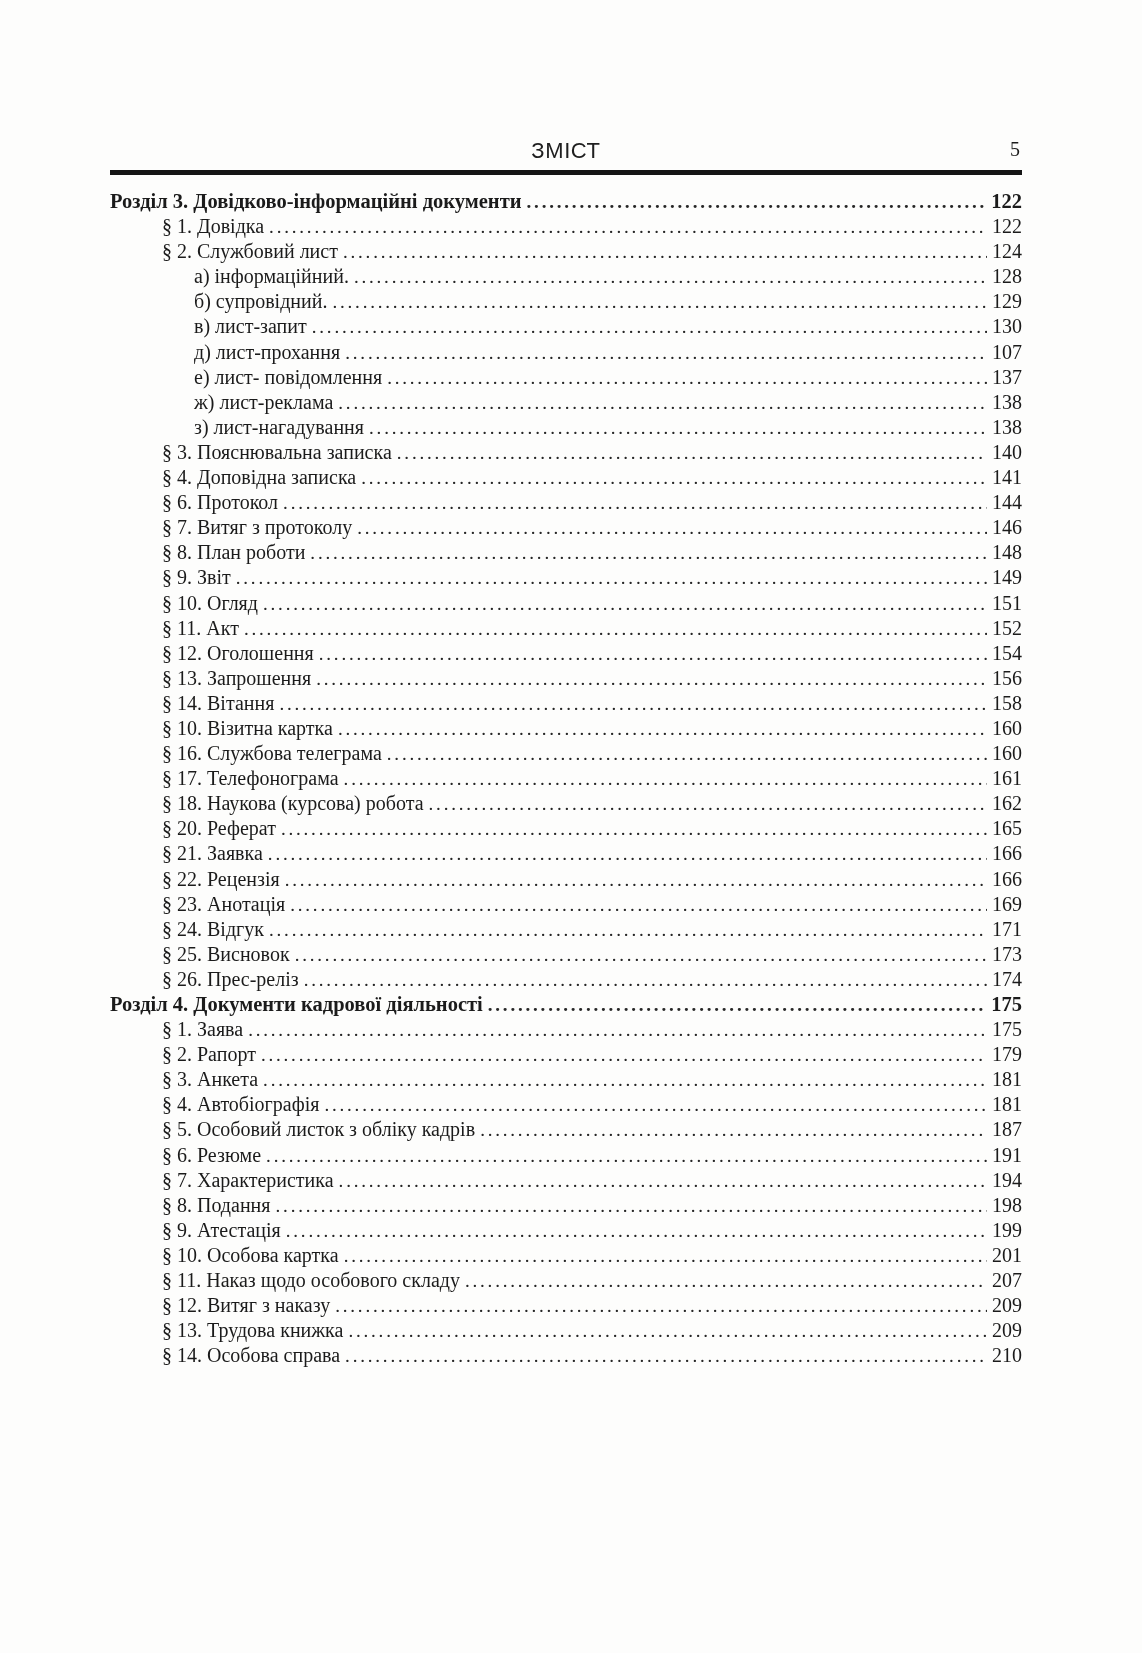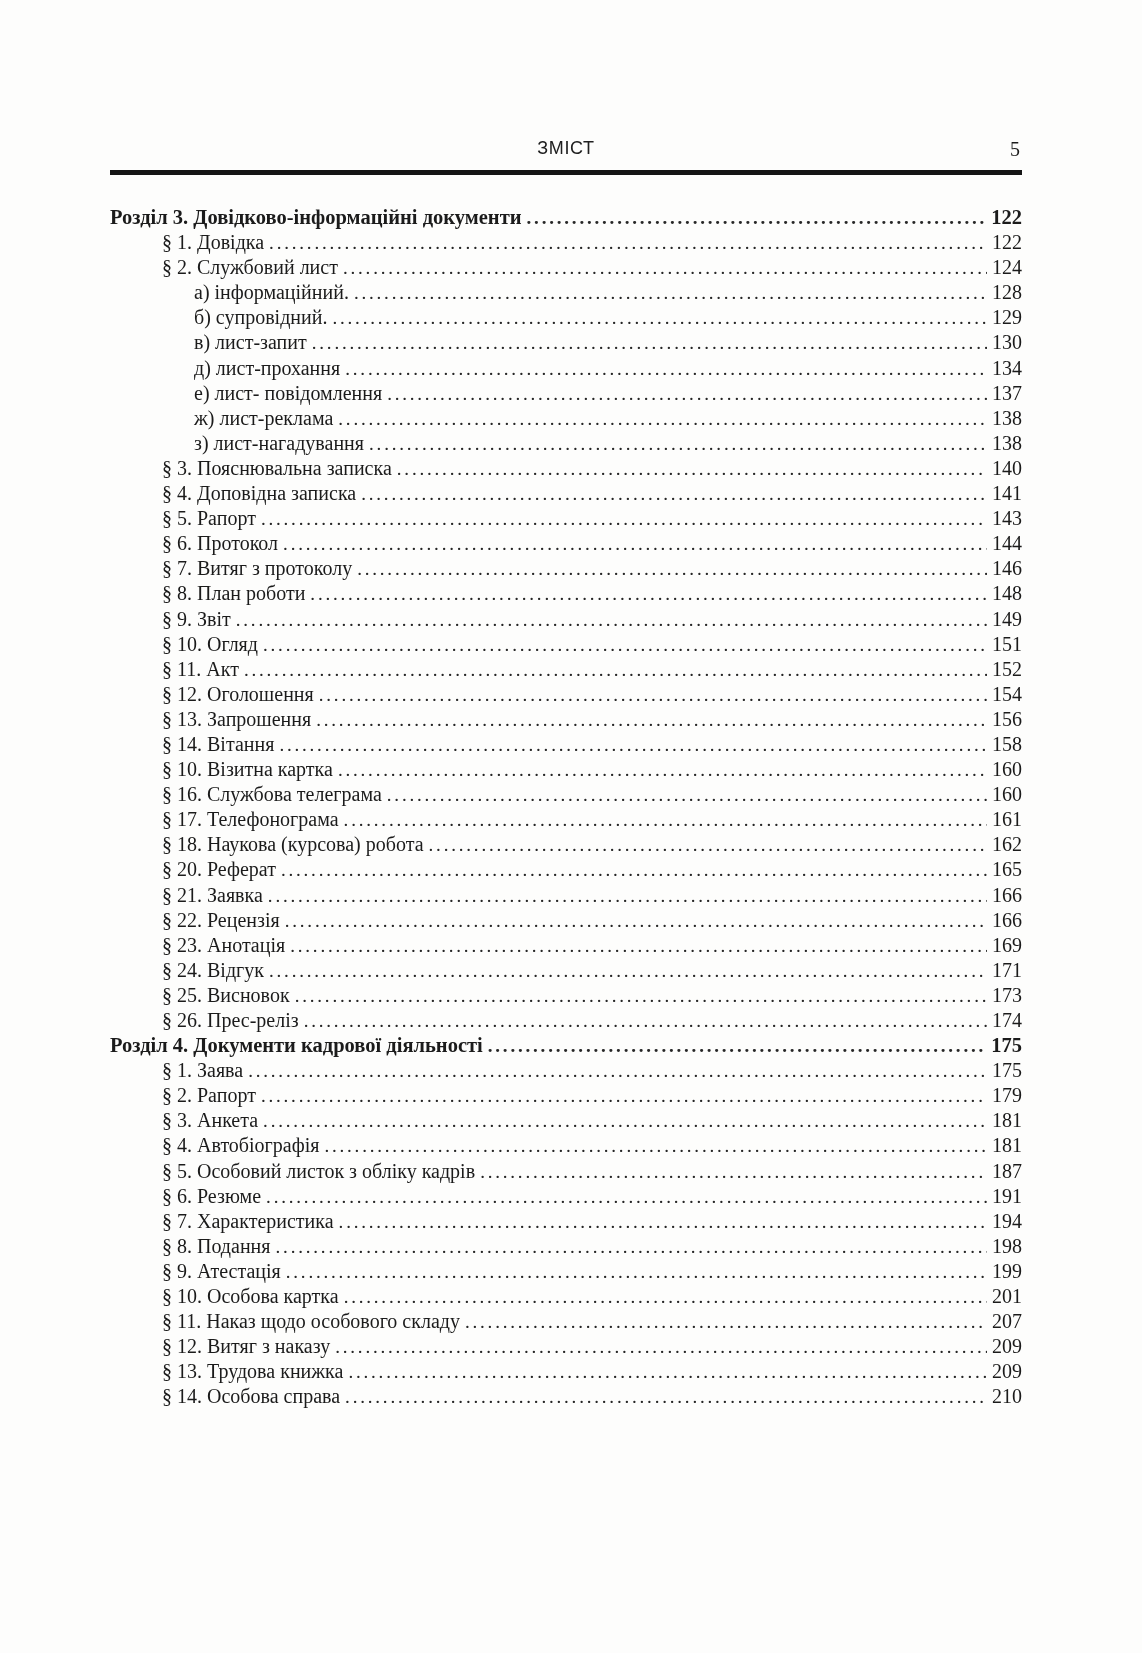--- a/index.html
+++ b/index.html
@@ -14,37 +14,37 @@
     padding: 138px 120px 0 110px;
     overflow: hidden;
   }
   .running-head {
     position: relative;
     height: 26px;
     text-align: center;
   }
   .head-title {
     font-family: "Liberation Sans", "DejaVu Sans", sans-serif;
-    font-size: 18px;
+    font-size: 22px;
     letter-spacing: 0.6px;
     color: #202020;
   }
   .head-page {
     position: absolute;
     right: 2px;
     top: 0;
     font-size: 20px;
     color: #1b1b1b;
   }
   .rule {
     height: 5px;
     background: #151515;
     margin-top: 6px;
   }
-  .toc { margin-top: 30px; }
+  .toc { margin-top: 14px; }
   .toc-row {
     display: flex;
     align-items: baseline;
     font-size: 20px;
     line-height: 25.1px;
   }
   .toc-row.level-chapter {
     font-weight: bold;
     font-size: 20.5px;
   }
@@ -109,21 +109,21 @@
     <span class="toc-page">129</span>
   </div>
       <div class="toc-row level-sub">
     <span class="toc-label">в) лист-запит</span>
     <span class="toc-dots"></span>
     <span class="toc-page">130</span>
   </div>
       <div class="toc-row level-sub">
     <span class="toc-label">д) лист-прохання</span>
     <span class="toc-dots"></span>
-    <span class="toc-page">134</span>
+    <span class="toc-page">107</span>
   </div>
       <div class="toc-row level-sub">
     <span class="toc-label">е) лист- повідомлення</span>
     <span class="toc-dots"></span>
     <span class="toc-page">137</span>
   </div>
       <div class="toc-row level-sub">
     <span class="toc-label">ж) лист-реклама</span>
     <span class="toc-dots"></span>
     <span class="toc-page">138</span>
@@ -135,25 +135,20 @@
   </div>
       <div class="toc-row level-section">
     <span class="toc-label">§ 3. Пояснювальна записка</span>
     <span class="toc-dots"></span>
     <span class="toc-page">140</span>
   </div>
       <div class="toc-row level-section">
     <span class="toc-label">§ 4. Доповідна записка</span>
     <span class="toc-dots"></span>
     <span class="toc-page">141</span>
-  </div>
-      <div class="toc-row level-section">
-    <span class="toc-label">§ 5. Рапорт</span>
-    <span class="toc-dots"></span>
-    <span class="toc-page">143</span>
   </div>
       <div class="toc-row level-section">
     <span class="toc-label">§ 6. Протокол</span>
     <span class="toc-dots"></span>
     <span class="toc-page">144</span>
   </div>
       <div class="toc-row level-section">
     <span class="toc-label">§ 7. Витяг з протоколу</span>
     <span class="toc-dots"></span>
     <span class="toc-page">146</span>

